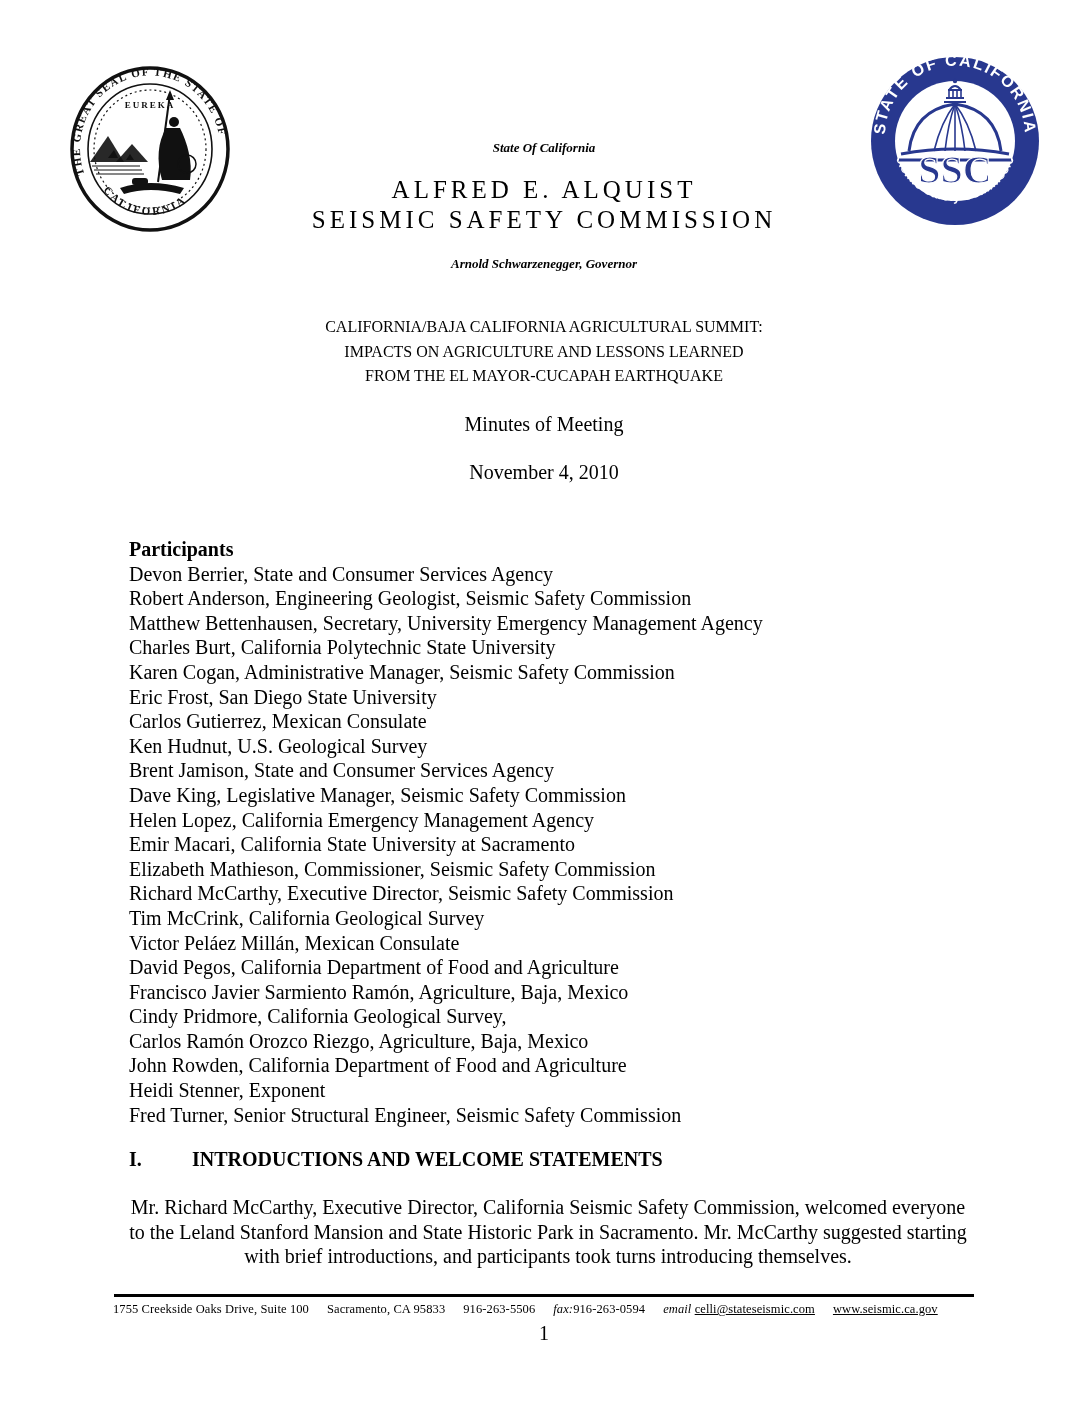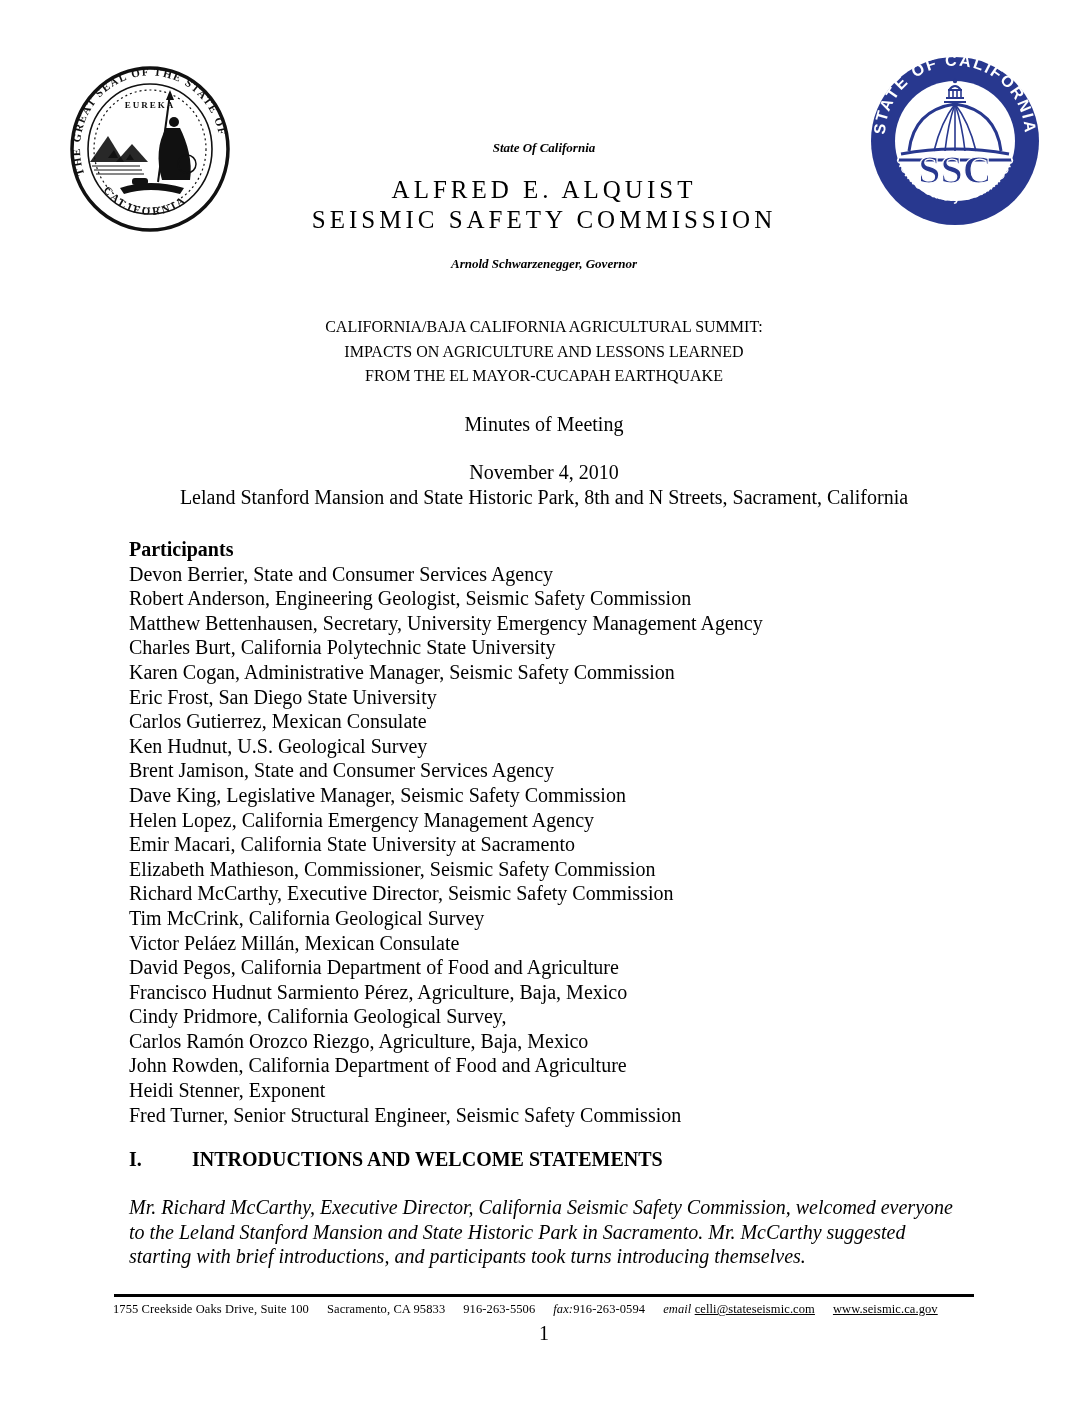--- a/index.html
+++ b/index.html
@@ -22,21 +22,21 @@
   .mtg-date    { top:461px; font-size:20px; }
   .mtg-loc     { top:486px; font-size:20px; }
 
   .participants { left:129px; top:537px; font-size:20px; line-height:24.6px; }
   .p-head { font-weight:bold; }
   .pline  { white-space:nowrap; }
 
   .section-head { left:129px; top:1148px; font-size:20px; font-weight:bold; }
   .sec-num { display:inline-block; width:63px; }
 
-  .para { left:129px; top:1195px; width:838px; font-size:20px; line-height:24.6px; text-align:left;font-style:italic; }
+  .para { left:129px; top:1195px; width:838px; font-size:20px; line-height:24.6px; text-align:center; }
 
   .footer-rule { left:114px; top:1294px; width:860px; height:3px; background:#000; }
   .footer {
     left:104px; top:1302px; width:880px; 
     font-size:12.5px; letter-spacing:0.1px; white-space:nowrap;
   }
   .fgroup { margin:0 9px; }
   .flabel { font-style:italic; }
   .flink  { text-decoration:underline; }
   .page-num { top:1322px; font-size:20px; }
@@ -125,21 +125,20 @@
   <div class="abs centered hdr-gov">Arnold Schwarzenegger, Governor</div>
 
   <div class="abs centered doc-title">
     <div>CALIFORNIA/BAJA CALIFORNIA AGRICULTURAL SUMMIT:</div>
     <div>IMPACTS ON AGRICULTURE AND LESSONS LEARNED</div>
     <div>FROM THE EL MAYOR-CUCAPAH EARTHQUAKE</div>
   </div>
 
   <div class="abs centered minutes">Minutes of Meeting</div>
   <div class="abs centered mtg-date">November 4, 2010</div>
-  <div class="abs centered mtg-loc">Leland Stanford Mansion and State Historic Park, 8th and N Streets, Sacrament, California</div>
 
   <div class="abs participants">
     <div class="p-head">Participants</div>
     <div>
         <div class="pline">Devon Berrier, State and Consumer Services Agency</div>
         <div class="pline">Robert Anderson, Engineering Geologist, Seismic Safety Commission</div>
         <div class="pline">Matthew Bettenhausen, Secretary, University Emergency Management Agency</div>
         <div class="pline">Charles Burt, California Polytechnic State University</div>
         <div class="pline">Karen Cogan, Administrative Manager, Seismic Safety Commission</div>
         <div class="pline">Eric Frost, San Diego State University</div>
@@ -147,21 +146,21 @@
         <div class="pline">Ken Hudnut, U.S. Geological Survey</div>
         <div class="pline">Brent Jamison, State and Consumer Services Agency</div>
         <div class="pline">Dave King, Legislative Manager, Seismic Safety Commission</div>
         <div class="pline">Helen Lopez, California Emergency Management Agency</div>
         <div class="pline">Emir Macari, California State University at Sacramento</div>
         <div class="pline">Elizabeth Mathieson, Commissioner, Seismic Safety Commission</div>
         <div class="pline">Richard McCarthy, Executive Director, Seismic Safety Commission</div>
         <div class="pline">Tim McCrink, California Geological Survey</div>
         <div class="pline">Victor Peláez Millán, Mexican Consulate</div>
         <div class="pline">David Pegos, California Department of Food and Agriculture</div>
-        <div class="pline">Francisco Hudnut Sarmiento Pérez, Agriculture, Baja, Mexico</div>
+        <div class="pline">Francisco Javier Sarmiento Ramón, Agriculture, Baja, Mexico</div>
         <div class="pline">Cindy Pridmore, California Geological Survey,</div>
         <div class="pline">Carlos Ramón Orozco Riezgo, Agriculture, Baja, Mexico</div>
         <div class="pline">John Rowden, California Department of Food and Agriculture</div>
         <div class="pline">Heidi Stenner, Exponent</div>
         <div class="pline">Fred Turner, Senior Structural Engineer, Seismic Safety Commission</div>
       </div>
   </div>
 
   <div class="abs section-head">
     <span class="sec-num">I.</span><span>INTRODUCTIONS AND WELCOME STATEMENTS</span>

